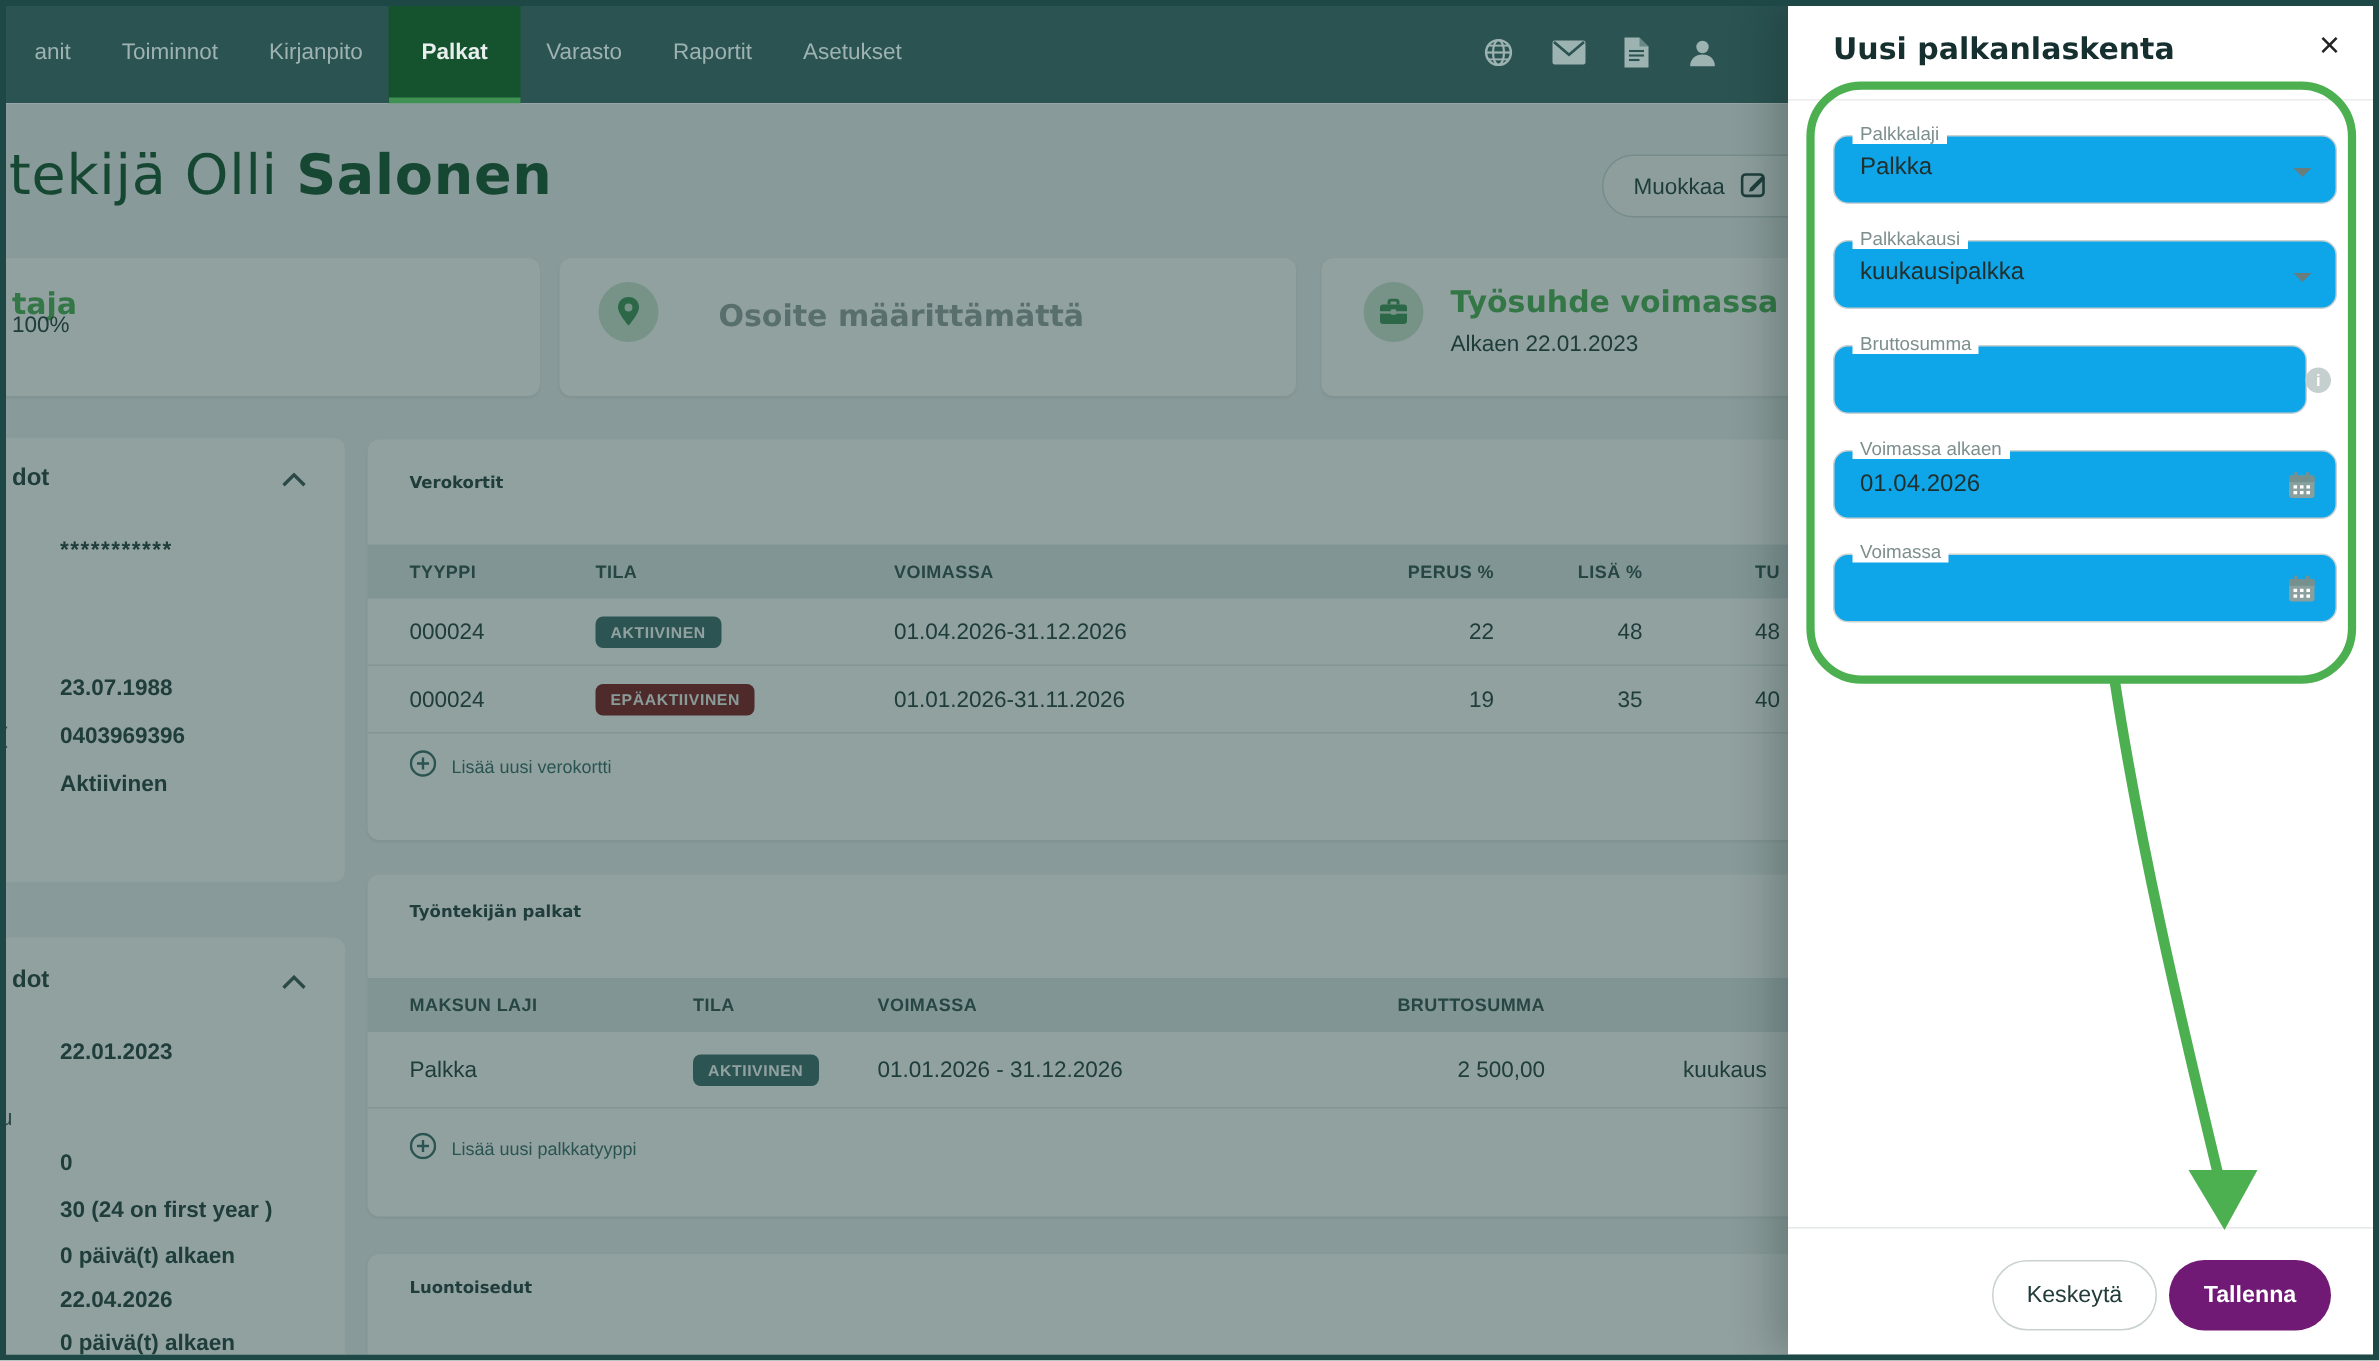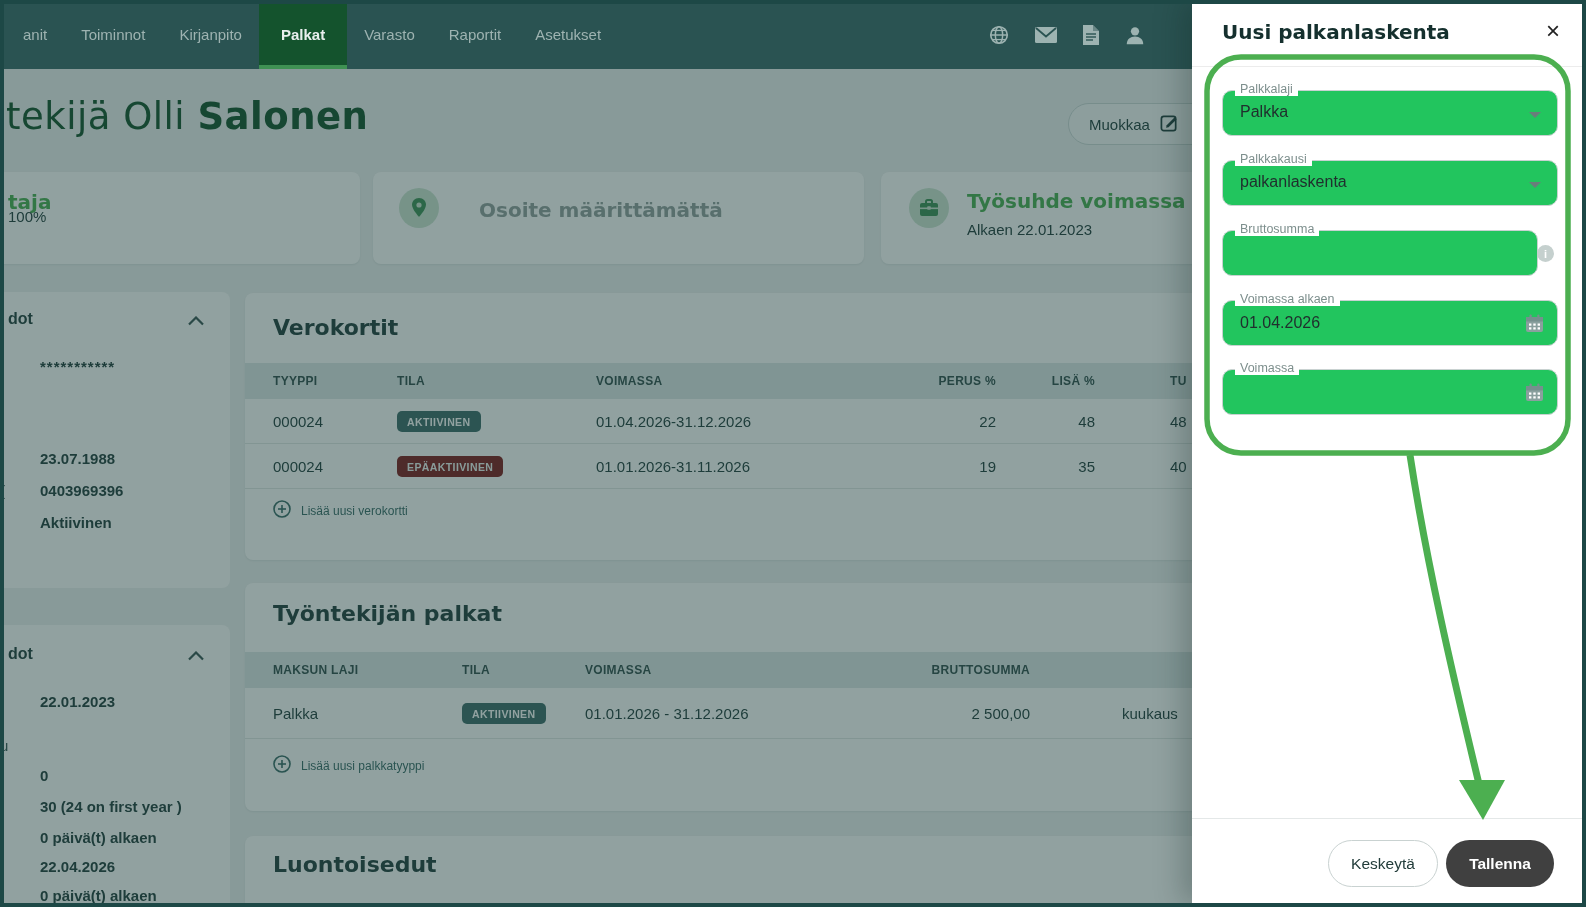--- a/index.html
+++ b/index.html
@@ -32,53 +32,53 @@
 
   
   .side-card { position:absolute; left:-44px; width:270px; background:#fff; border-radius:8px; }
   .side-title { position:absolute; left:48px; font-size:16px; font-weight:bold; color:#24403e; }
   .side-chevron { position:absolute; left:228px; cursor:pointer; }
   .side-val { position:absolute; left:80px; font-size:15px; font-weight:bold; color:#24403e; white-space:nowrap; }
   .edge-frag { position:absolute; left:40px; font-size:15px; font-weight:bold; color:#24403e; }
 
   
   .tbl-card { left:241px; width:960px; }
-  .tbl-title { position:absolute; left:28px; font-size:22px; font-weight:bold; color:#24403e; font-family:"DejaVu Sans", sans-serif;text-align:right; }
+  .tbl-title { position:absolute; left:28px; font-size:11px; font-weight:bold; color:#24403e; font-family:"DejaVu Sans", sans-serif;text-align:right; }
   .thead, .trow { position:absolute; left:0; width:100%; display:grid; align-items:center; padding-left:28px; }
   .thead { background:#dfe9e8; height:36px; font-size:12px; font-weight:bold; color:#33504e; letter-spacing:.3px; }
   .trow { font-size:15px; color:#24403e; cursor:pointer; }
   .vero-grid { grid-template-columns:124px 199px 300px 100px 99px auto; }
   .palk-grid { grid-template-columns:189px 123px 325px 120px auto; }
   .num { text-align:right; }
   .clip-col { margin-left:75px; white-space:nowrap; }
   .kausi-col { margin-left:92px; white-space:nowrap; }
   .badge { display:inline-block; padding:5px 10px 4px; border-radius:5px; font-size:10.5px; font-weight:bold; letter-spacing:.4px; color:#fff; }
   .badge.on { background:#3e6c6a; }
   .badge.off { background:#7f1d1d; color:#eef3f1; }
   .sep { position:absolute; left:0; width:100%; height:1px; background:#e2e8e7; }
   .add-link { position:absolute; left:28px; display:flex; align-items:center; gap:10px; font-size:12px; color:#3a6b68; cursor:pointer; }
 
   
   .panel { position:absolute; left:1192px; top:0; width:390px; height:903px; background:#fff; z-index:20; box-shadow:-10px 0 26px rgba(10,30,28,0.25); }
   .panel-title { position:absolute; left:30px; top:20px; font-size:20px; font-weight:bold; color:#15302e; font-family:"DejaVu Sans", sans-serif; }
   .panel-close { position:absolute; left:344px; top:14px; width:34px; height:34px; font-size:24px; color:#222; display:flex; align-items:center; justify-content:center; cursor:pointer; }
   .panel-divider { position:absolute; left:0; top:66px; width:100%; height:1px; background:#ececec; }
 
-  .field { position:absolute; left:30px; width:336px; height:46px; border:1px solid #c9d2d1; border-radius:10px; background:#22c55e; }
+  .field { position:absolute; left:30px; width:336px; height:46px; border:1px solid #c9d2d1; border-radius:10px; background:#0ea5e9; }
   .field .flabel { position:absolute; top:-9px; left:12px; background:#fff; padding:0 5px; font-size:12.5px; color:#7d8f8d; }
   .field .fvalue { position:absolute; left:17px; top:0; width:280px; height:44px; border:none; outline:none; background:transparent; font-family:"Liberation Sans", sans-serif; font-size:16px; color:#20302e; }
   .field .fvalue-text { position:absolute; left:17px; top:12px; font-size:16px; color:#20302e; }
   .caret { position:absolute; right:16px; top:21px; width:0; height:0; border-left:6px solid transparent; border-right:6px solid transparent; border-top:6px solid #6a7d7b; cursor:pointer; }
   .cal-ico { position:absolute; right:13px; top:13px; cursor:pointer; }
   .info-ico { position:absolute; left:345px; width:17px; height:17px; border-radius:50%; background:#c5d0ce; color:#fff; font-size:11px; font-weight:bold; display:flex; align-items:center; justify-content:center; cursor:pointer; }
 
   .footer-divider { position:absolute; left:0; top:818px; width:100%; height:1px; background:#e4e8e8; }
   .btn { position:absolute; top:840px; height:47px; border-radius:24px; font-size:15.5px; display:flex; align-items:center; justify-content:center; cursor:pointer; }
   .btn-cancel { left:136px; width:110px; background:#fff; border:1px solid #c9d2d1; color:#223c3a; }
-  .btn-save { left:254px; width:108px; background:#404040; border:none; color:#fff; font-weight:bold; }
+  .btn-save { left:254px; width:108px; background:#701a75; border:none; color:#fff; font-weight:bold; }
 
   
   .annot { position:absolute; left:0; top:0; width:1586px; height:907px; z-index:30; pointer-events:none; }
   .frame { position:absolute; left:0; top:0; width:1586px; height:907px; border:4px solid #1d4846; z-index:40; pointer-events:none; }
 </style>
 </head>
 <body>
 
 <div class="screen">
 
@@ -280,21 +280,21 @@
     <div class="panel-divider"></div>
 
     <div class="field" style="top:90px;">
       <span class="flabel">Palkkalaji</span>
       <span class="fvalue-text">Palkka</span>
       <span class="caret"></span>
     </div>
 
     <div class="field" style="top:160px;">
       <span class="flabel">Palkkakausi</span>
-      <span class="fvalue-text">palkanlaskenta</span>
+      <span class="fvalue-text">kuukausipalkka</span>
       <span class="caret"></span>
     </div>
 
     <div class="field" style="top:230px; width:316px;">
       <span class="flabel">Bruttosumma</span>
     </div>
     <div class="info-ico" style="top:245px;">i</div>
 
     <div class="field" style="top:300px;">
       <span class="flabel">Voimassa alkaen</span>

